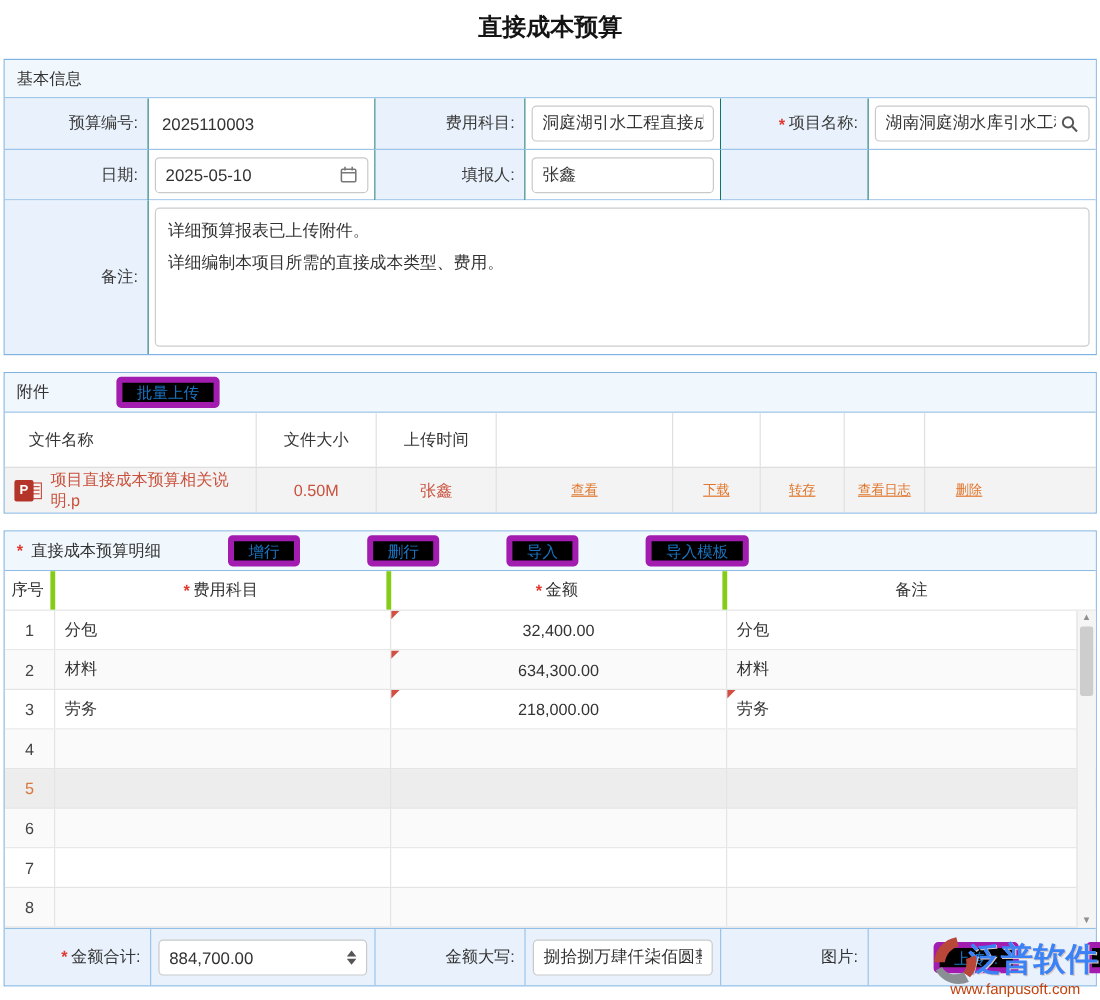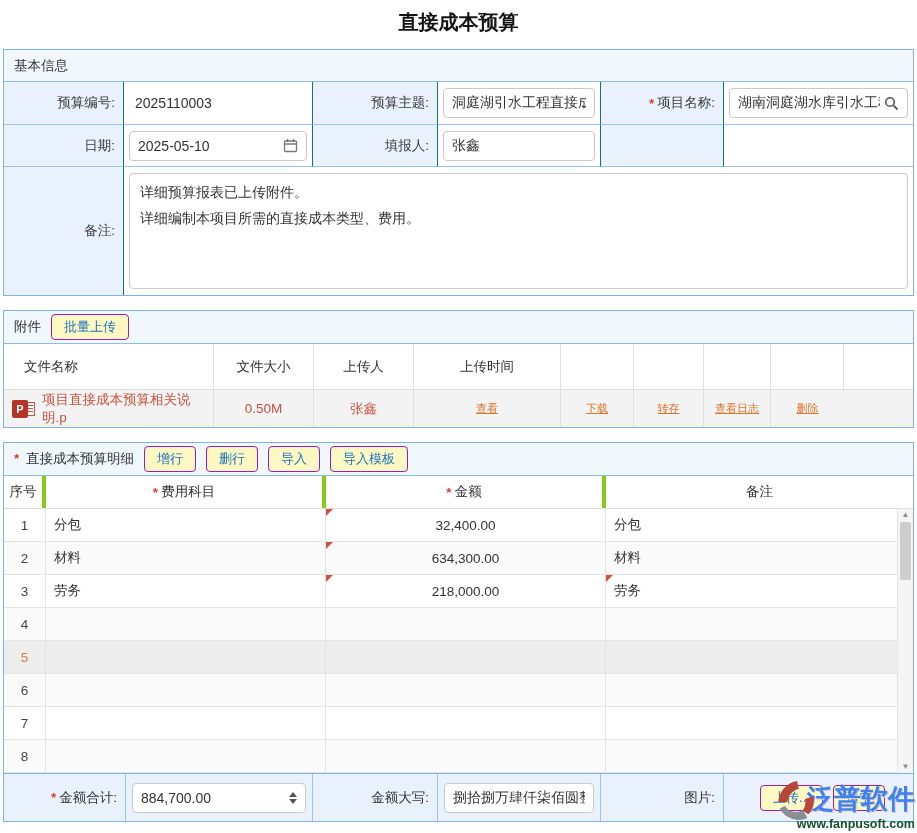--- a/index.html
+++ b/index.html
@@ -18,24 +18,24 @@
 
   .panel { margin:0 3px 14px; border:1px solid #7fb3e1; background:#fff; }
 
   .panel-head {
     min-height:32px; background:#f0f7fd; border-bottom:1px solid #8fbce4;
     display:flex; align-items:center; gap:10px; padding:3px 10px;
     font-size:13.5px; color:#333;
   }
 
   .btn {
-    height:26px; padding:0 12px; background:#fef9c3;
-    border:1px solid #a21caf; border-radius:4px;
+    height:26px; padding:0 12px; background:#000000;
+    border:5px solid #a21caf; border-radius:4px;
     color:#1a73c0; font-size:13px; cursor:pointer;
-    font-family:inherit; white-space:nowrap;
+    font-family:inherit; white-space:nowrap;margin-left:46px;
   }
 
   .star { color:#e03a2f; font-weight:bold; margin-right:3px; }
 
   
   .grid-basic {
     display:grid;
     grid-template-columns:120px 189px 125px 163px 123px 1fr;
     grid-template-rows:43px 42px 128px;
   }
@@ -163,21 +163,21 @@
     position:absolute; right:2px; bottom:2px; z-index:9;
     pointer-events:none; text-align:right;
   }
   .wm-row { display:flex; align-items:center; justify-content:flex-end; }
   .wm-logo { margin-right:-8px; position:relative; top:2px; }
   .wm-text {
     font-size:27px; font-weight:bold; color:#3b82f6;
     line-height:34px; white-space:nowrap;
     text-shadow:1px 1px 0 #d8c7c4;
   }
-  .wm-url { font-size:12.5px; font-weight:bold; color:#14532d; margin-top:-3px; }
+  .wm-url { font-size:12.5px; font-weight:normal; color:#c2410c; margin-top:-3px;text-align:center; }
 
   .icon-svg { flex:0 0 auto; }
 </style>
 </head>
 <body>
 
 <div class="page">
 
   <div class="page-title">直接成本预算</div>
 
@@ -187,21 +187,21 @@
     </div>
     <div class="grid-basic">
 
       <div class="cell lbl">
         <span>预算编号:</span>
       </div>
       <div class="cell val">
         <span class="plain-text">2025110003</span>
       </div>
       <div class="cell lbl">
-        <span>预算主题:</span>
+        <span>费用科目:</span>
       </div>
       <div class="cell val">
         <div class="input">
           <span class="input-text">洞庭湖引水工程直接成本预</span>
         </div>
       </div>
       <div class="cell lbl">
         <span class="star">*</span>
         <span>项目名称:</span>
       </div>
@@ -252,21 +252,20 @@
 
   <section class="panel">
     <div class="panel-head">
       <span>附件</span>
       <button class="btn">批量上传</button>
     </div>
 
     <div class="att-grid att-hrow">
       <div class="att-hcell first">文件名称</div>
       <div class="att-hcell">文件大小</div>
-      <div class="att-hcell">上传人</div>
       <div class="att-hcell">上传时间</div>
       <div class="att-hcell"></div>
       <div class="att-hcell"></div>
       <div class="att-hcell"></div>
       <div class="att-hcell"></div>
       <div class="att-hcell no-r"></div>
     </div>
 
     <div class="att-grid att-drow">
       <div class="att-dcell first">

